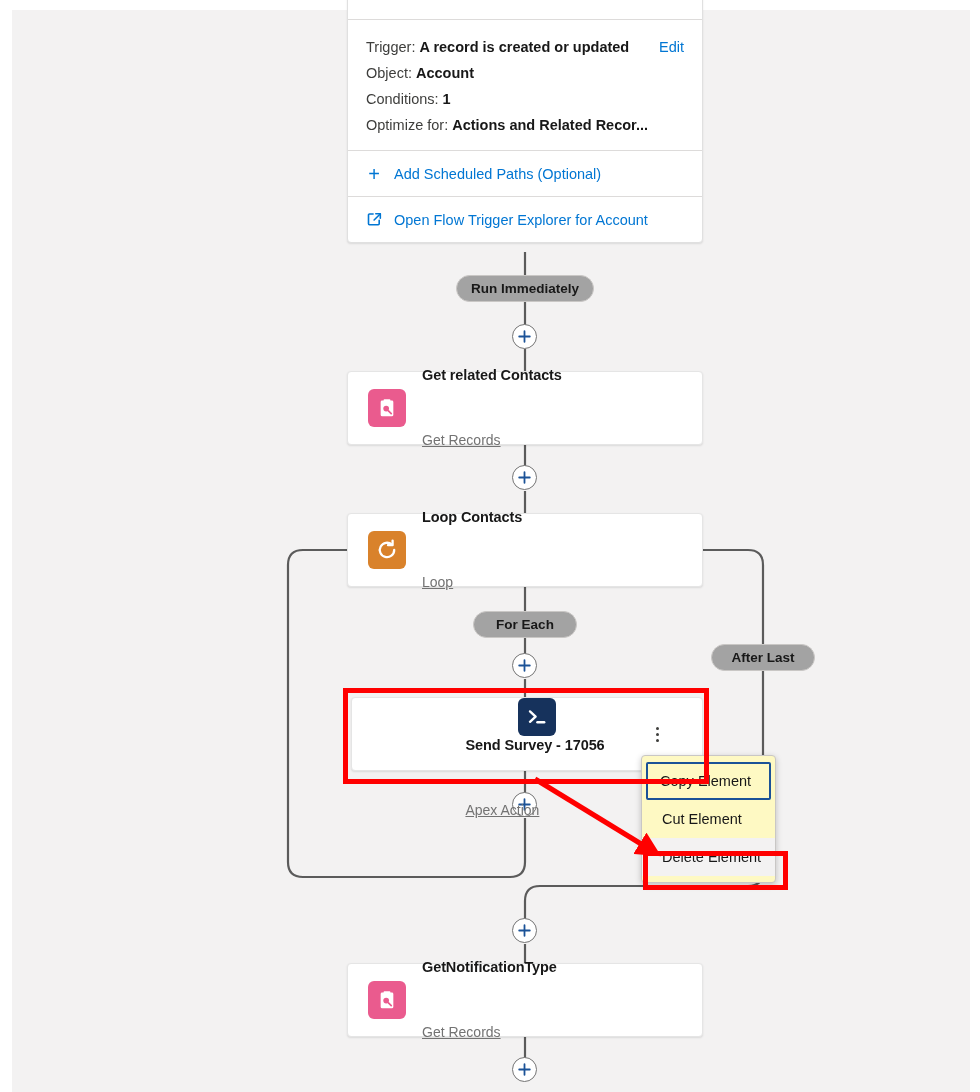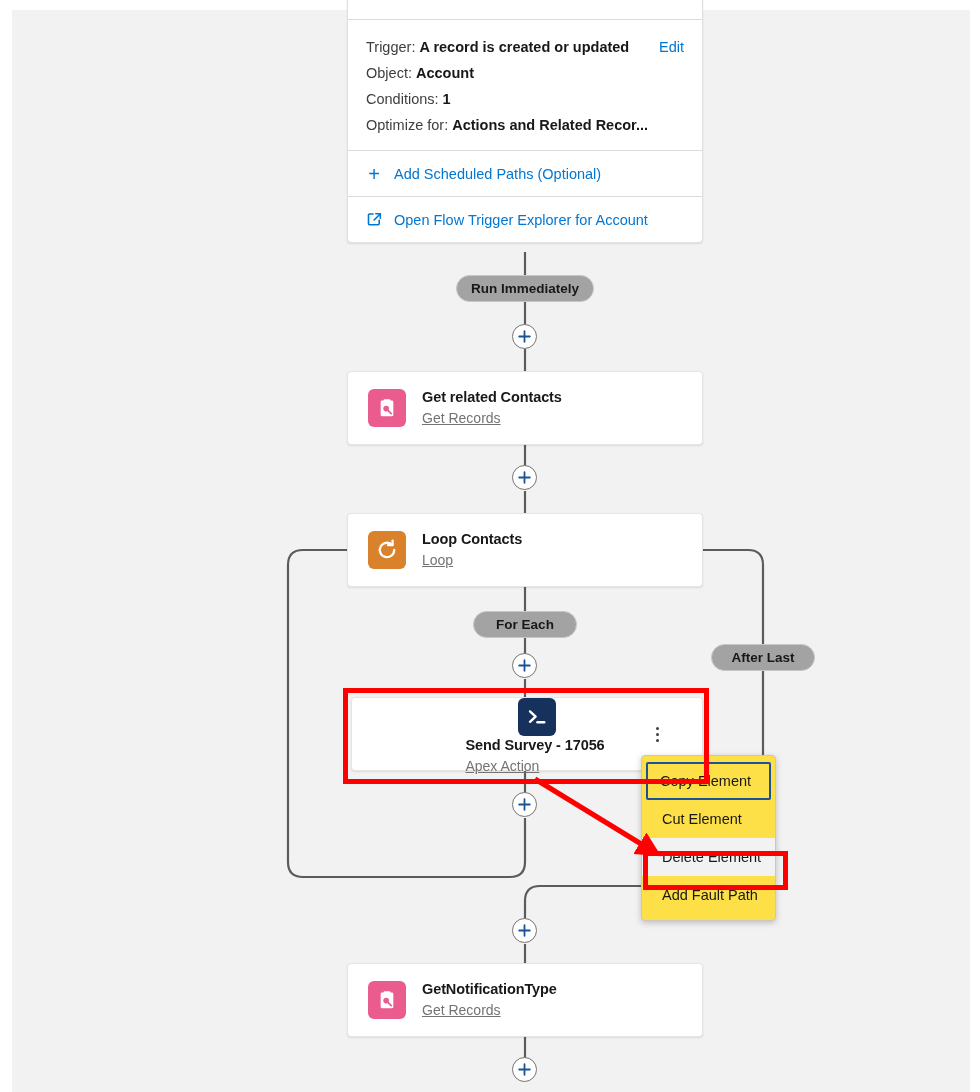--- a/index.html
+++ b/index.html
@@ -56,20 +56,21 @@
     flex: none;
     display: flex;
     align-items: center;
     justify-content: center;
   }
   .node-text {
     margin-left: 16px;
     display: flex;
     flex-direction: column;
     justify-content: center;
+    gap: 44px;
   }
   .node-title {
     font-size: 14.5px;
     font-weight: bold;
     color: #181818;
     line-height: 19px;
     letter-spacing: -0.1px;
   }
   .node-sub {
     font-size: 14px;
@@ -199,21 +200,21 @@
     cursor: pointer;
   }
   .plus-btn svg { display: block; }
 
   
   #context-menu {
     position: absolute;
     left: 641px;
     top: 755px;
     width: 135px;
-    background: #fde047;
+    background: #fef9c3;
     border: 1px solid #c9c7c5;
     border-radius: 4px;
     box-shadow: 0 2px 6px rgba(0,0,0,0.22);
     box-sizing: border-box;
     padding: 6px 0 6px 0;
     z-index: 40;
   }
   .menu-item {
     height: 38px;
     display: flex;
@@ -433,23 +434,20 @@
 <div id="context-menu">
   <div class="menu-item focused">
     <span>Copy Element</span>
   </div>
   <div class="menu-item">
     <span>Cut Element</span>
   </div>
   <div class="menu-item hovered">
     <span>Delete Element</span>
   </div>
-  <div class="menu-item">
-    <span>Add Fault Path</span>
-  </div>
 </div>
 
 <div class="anno-box" style="left:343px; top:688px; width:366px; height:96px;"></div>
 
 <div class="anno-box" style="left:643px; top:851px; width:145px; height:39px;"></div>
 
 <svg id="anno-arrow" viewBox="0 0 980 1092" xmlns="http://www.w3.org/2000/svg">
   <defs>
     <marker id="arrowhead" markerWidth="5" markerHeight="5" refX="2.6" refY="2.5" orient="auto" markerUnits="strokeWidth">
       <path d="M0,0 L5,2.5 L0,5 z" fill="#ff0000"></path>

